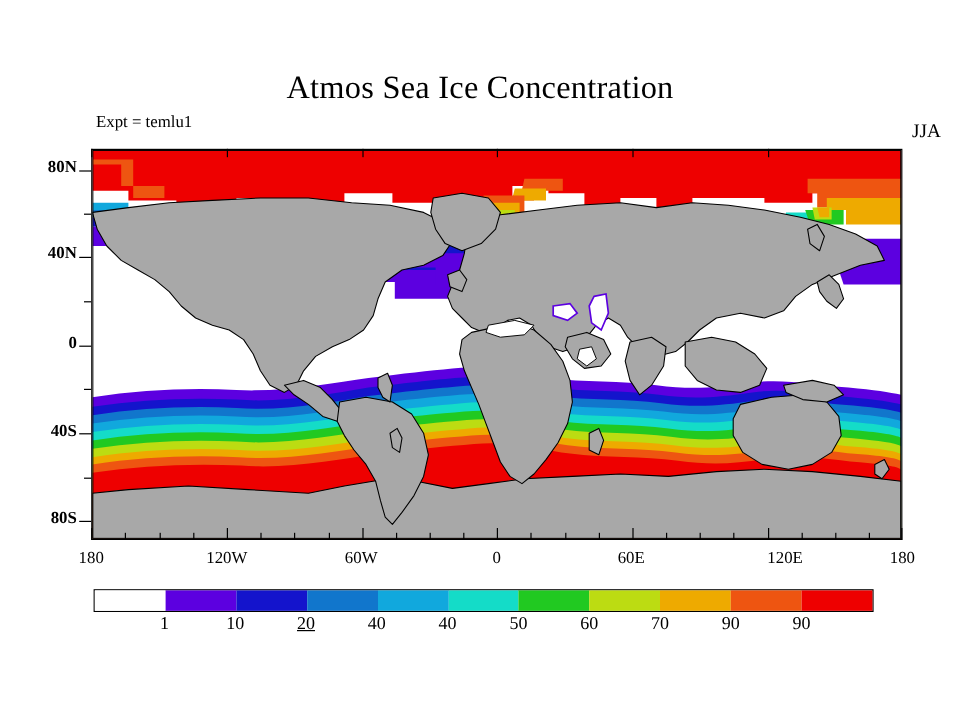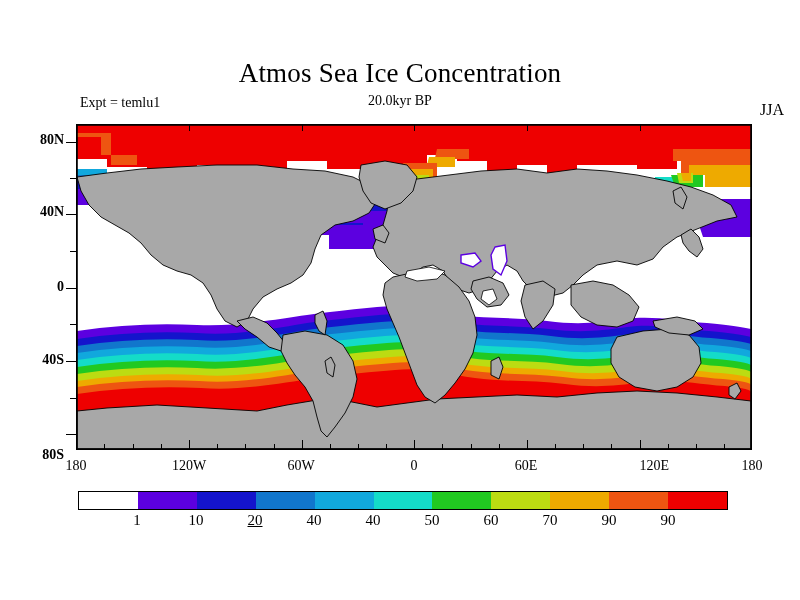--- a/index.html
+++ b/index.html
@@ -31,21 +31,20 @@
         border:1px solid #000;box-sizing:border-box;display:flex;}
   #cbar div{flex:1 1 0;height:100%;}
   .cblab{position:absolute;top:512px;font-size:15px;text-align:center;width:40px;}
 </style>
 </head>
 <body>
 
 <div id="root">
 
   <div class="ttl" id="main-title">Atmos Sea Ice Concentration</div>
-  <div class="ttl" id="sub-title">20.0kyr BP</div>
   <div id="expt-label">Expt = temlu1</div>
   <div id="season-label">JJA</div>
 
   <div id="plot-frame">
     <svg id="map-svg" viewBox="0 0 674 324" preserveAspectRatio="none">
       <defs>
         <clipPath id="cp">
             <rect x="0" y="0" width="674" height="324"></rect>
           </clipPath>
       </defs>
@@ -245,21 +244,21 @@
 
         <rect x="0" y="0" width="674" height="324" fill="none" stroke="#000" stroke-width="1.6"></rect>
       </g>
     </svg>
   </div>
 
   <div class="ylab" style="left:18px;top:132px;">80N</div>
   <div class="ylab" style="left:18px;top:204px;">40N</div>
   <div class="ylab" style="left:18px;top:279px;">0</div>
   <div class="ylab" style="left:18px;top:352px;">40S</div>
-  <div class="ylab" style="left:18px;top:447px;">80S</div>
+  <div class="ylab" style="left:18px;top:425px;">80S</div>
 
   <div class="ytick" style="top:142px;"></div>
   <div class="ytick minor" style="top:178px;"></div>
   <div class="ytick" style="top:214px;"></div>
   <div class="ytick minor" style="top:251px;"></div>
   <div class="ytick" style="top:288px;"></div>
   <div class="ytick minor" style="top:324px;"></div>
   <div class="ytick" style="top:361px;"></div>
   <div class="ytick minor" style="top:398px;"></div>
   <div class="ytick" style="top:434px;"></div>

